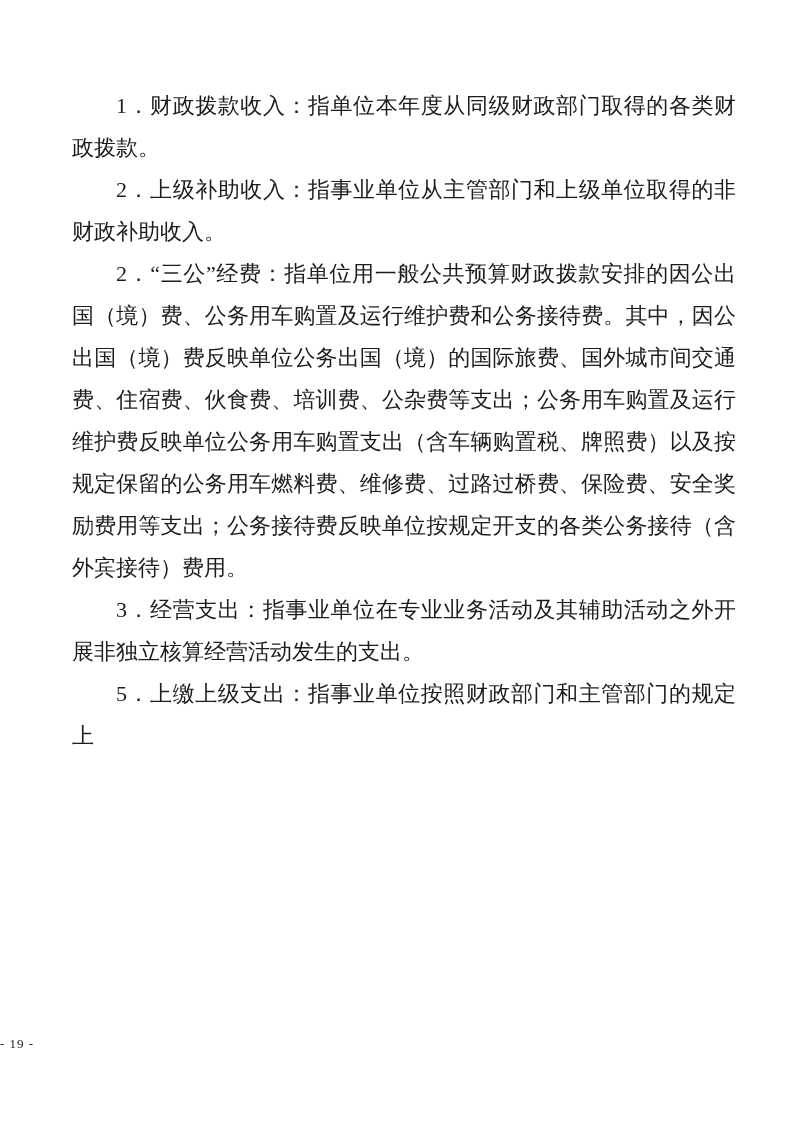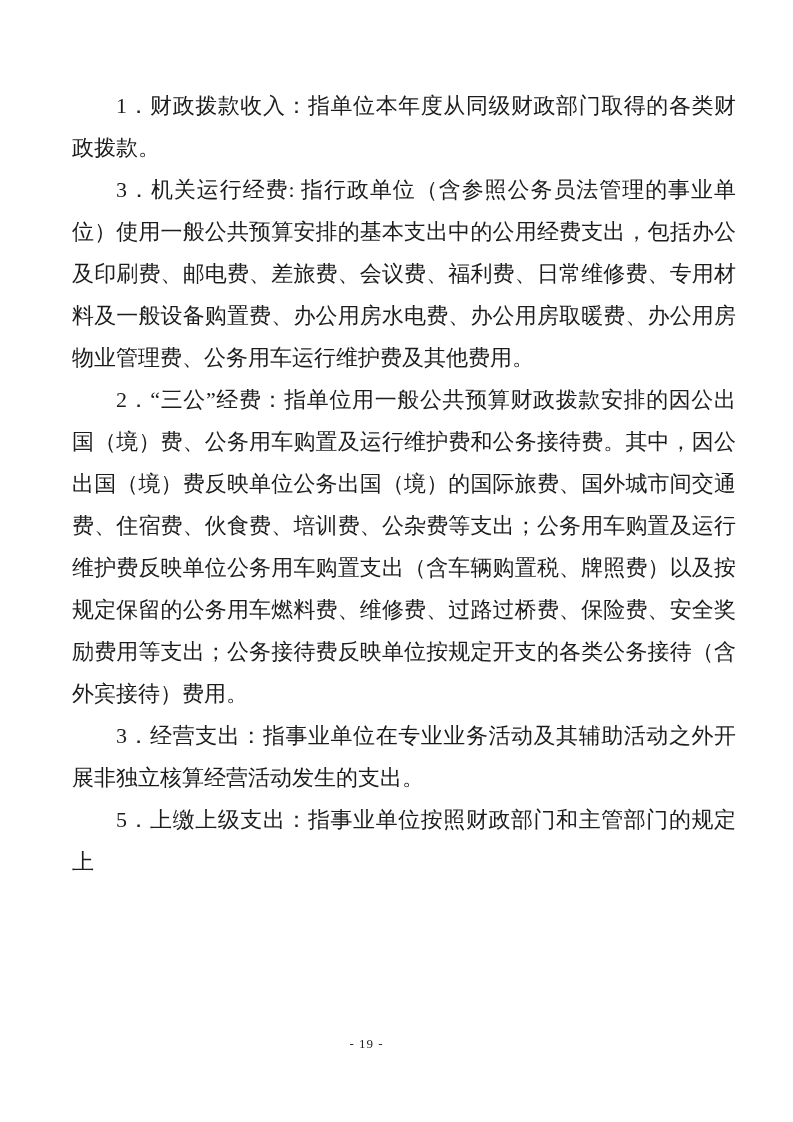--- a/index.html
+++ b/index.html
@@ -36,33 +36,33 @@
     text-indent: 2em;
     text-align: justify;
     text-justify: inter-ideograph;
     font-weight: 400;
   }
   .footer {
     position: absolute;
     top: 1036px;
     left: 0;
     width: 733px;
-    text-align: center;
+    text-align: left;
     font-size: 13px;
     color: #1c1c1c;
     letter-spacing: 1px;
     font-family: "Liberation Serif", "DejaVu Serif", serif;
   }
 </style>
 </head>
 <body>
 
 <div class="page">
   <div class="content">
     <p class="para">1．财政拨款收入：指单位本年度从同级财政部门取得的各类财政拨款。</p>
-    <p class="para">3．机关运行经费: 指行政单位（含参照公务员法管理的事业单位）使用一般公共预算安排的基本支出中的公用经费支出，包括办公及印刷费、邮电费、差旅费、会议费、福利费、日常维修费、专用材料及一般设备购置费、办公用房水电费、办公用房取暖费、办公用房物业管理费、公务用车运行维护费及其他费用。</p>
+    <p class="para">2．上级补助收入：指事业单位从主管部门和上级单位取得的非财政补助收入。</p>
     <p class="para">2．“三公”经费：指单位用一般公共预算财政拨款安排的因公出国（境）费、公务用车购置及运行维护费和公务接待费。其中，因公出国（境）费反映单位公务出国（境）的国际旅费、国外城市间交通费、住宿费、伙食费、培训费、公杂费等支出；公务用车购置及运行维护费反映单位公务用车购置支出（含车辆购置税、牌照费）以及按规定保留的公务用车燃料费、维修费、过路过桥费、保险费、安全奖励费用等支出；公务接待费反映单位按规定开支的各类公务接待（含外宾接待）费用。</p>
     <p class="para">3．经营支出：指事业单位在专业业务活动及其辅助活动之外开展非独立核算经营活动发生的支出。</p>
     <p class="para">5．上缴上级支出：指事业单位按照财政部门和主管部门的规定上</p>
   </div>
 
   <div class="footer">- 19 -</div>
 </div>
 
 </body></html>

